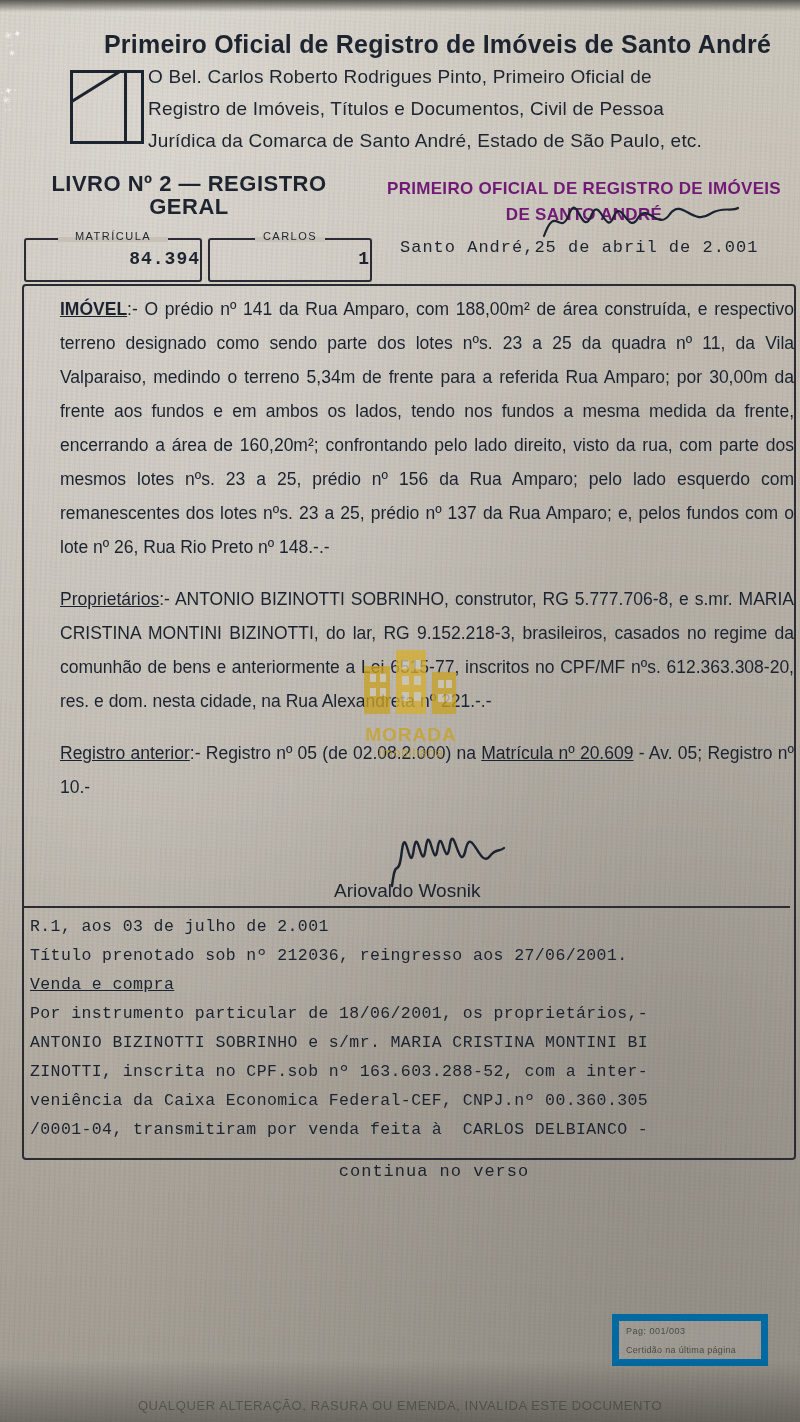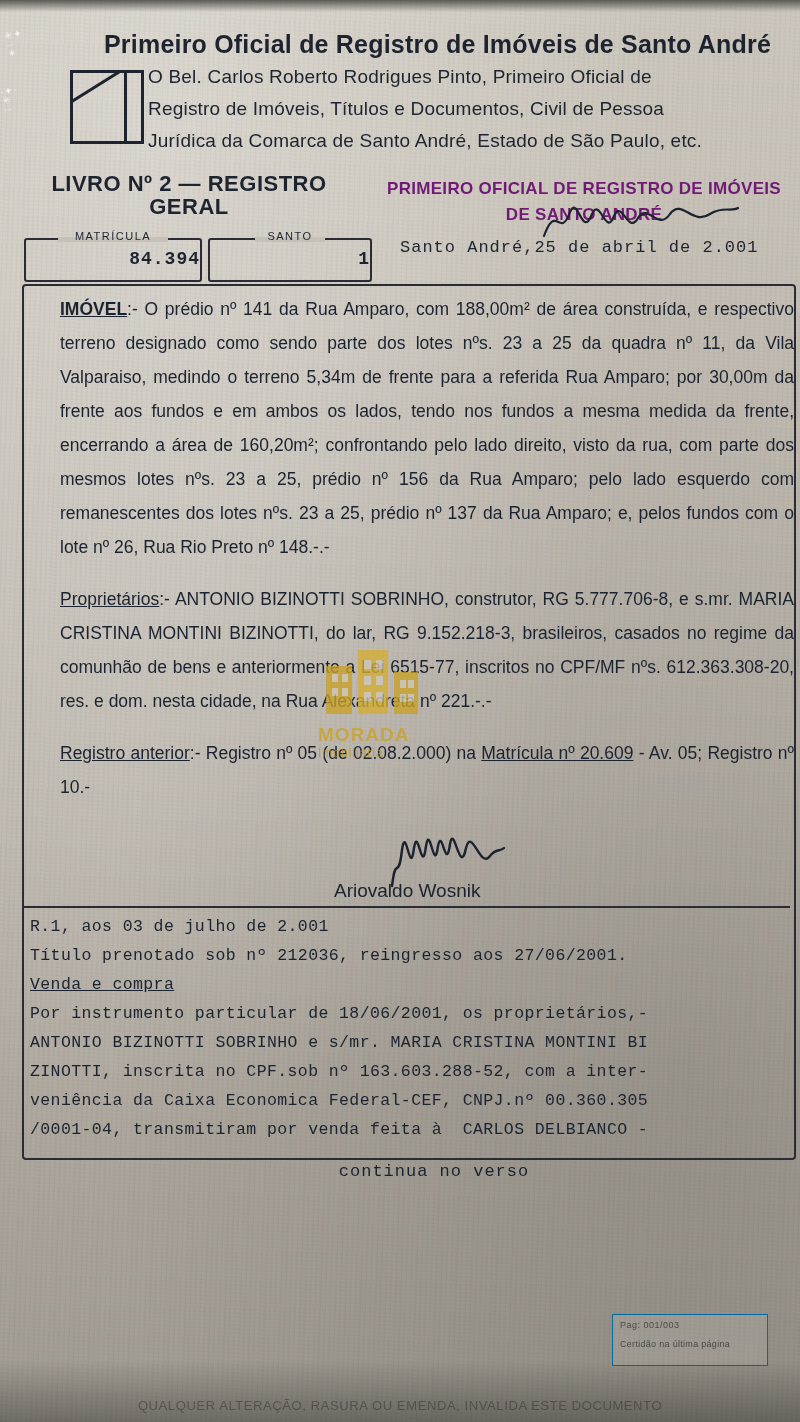--- a/index.html
+++ b/index.html
@@ -249,27 +249,27 @@
     font-family: "Liberation Mono", monospace;
     font-size: 17px;
     letter-spacing: 1px;
     color: #1b2230;
     padding-left: 68px;
   }
 
   
   #watermark {
     position: absolute;
-    left: 318px;
+    left: 326px;
     top: 640px;
     width: 170px;
     height: 135px;
     opacity: 0.78;
     pointer-events: none;
-    text-align: left;
+    text-align: center;
   }
   #watermark .wmname {
     font-size: 19px;
     font-weight: bold;
     color: #c9a227;
     letter-spacing: 1px;
     margin-top: 2px;
   }
   #watermark .wmsub {
     font-size: 12px;
@@ -277,21 +277,21 @@
     letter-spacing: 1px;
   }
 
   
   #stampbox {
     position: absolute;
     left: 612px;
     top: 1314px;
     width: 156px;
     height: 52px;
-    border: 1px solid #0369a1;
+    border: 7px solid #0369a1;
     background: rgba(255,255,255,0.10);
     padding: 5px 7px;
     box-sizing: border-box;
   }
   #stampbox .l1 {
     font-size: 9px;
     color: #4a4a4a;
     letter-spacing: 0.5px;
   }
   #stampbox .l2 {
@@ -360,21 +360,21 @@
   <div id="dateline">Santo André,25 de abril de 2.001</div>
 
   <div class="fieldbox" id="box-matricula">
     <div class="capmask"></div>
     <div class="cap">MATRÍCULA</div>
     <div class="val">84.394</div>
   </div>
 
   <div class="fieldbox" id="box-ficha">
     <div class="capmask" style="width:70px;"></div>
-    <div class="cap">SANTO</div>
+    <div class="cap">CARLOS</div>
     <div class="val">1</div>
   </div>
 
   <div id="bodyframe"></div>
 
   <div id="bodytext">
     <p><span class="u b">IMÓVEL</span><span>:- O prédio nº 141 da Rua Amparo, com 188,00m² de área construída, e respectivo terreno designado como sendo parte dos lotes nºs. 23 a 25 da quadra nº 11, da Vila Valparaiso, medindo o terreno 5,34m de frente para a referida Rua Amparo; por 30,00m da frente aos fundos e em ambos os lados, tendo nos fundos a mesma medida da frente, encerrando a área de 160,20m²; confrontando pelo lado direito, visto da rua, com parte dos mesmos lotes nºs. 23 a 25, prédio nº 156 da Rua Amparo; pelo lado esquerdo com remanescentes dos lotes nºs. 23 a 25, prédio nº 137 da Rua Amparo; e, pelos fundos com o lote nº 26, Rua Rio Preto nº 148.-.-</span></p>
     <p><span class="u">Proprietários</span><span>:- ANTONIO BIZINOTTI SOBRINHO, construtor, RG 5.777.706-8, e s.mr. MARIA CRISTINA MONTINI BIZINOTTI, do lar, RG 9.152.218-3, brasileiros, casados no regime da comunhão de bens e anteriormente a Lei 6515-77, inscritos no CPF/MF nºs. 612.363.308-20, res. e dom. nesta cidade, na Rua Alexandreta nº 221.-.-</span></p>
     <p><span class="u">Registro anterior</span><span>:- Registro nº 05 (de 02.08.2.000) na </span><span class="u">Matrícula nº 20.609</span><span> - Av. 05; Registro nº 10.-</span></p>
   </div>

